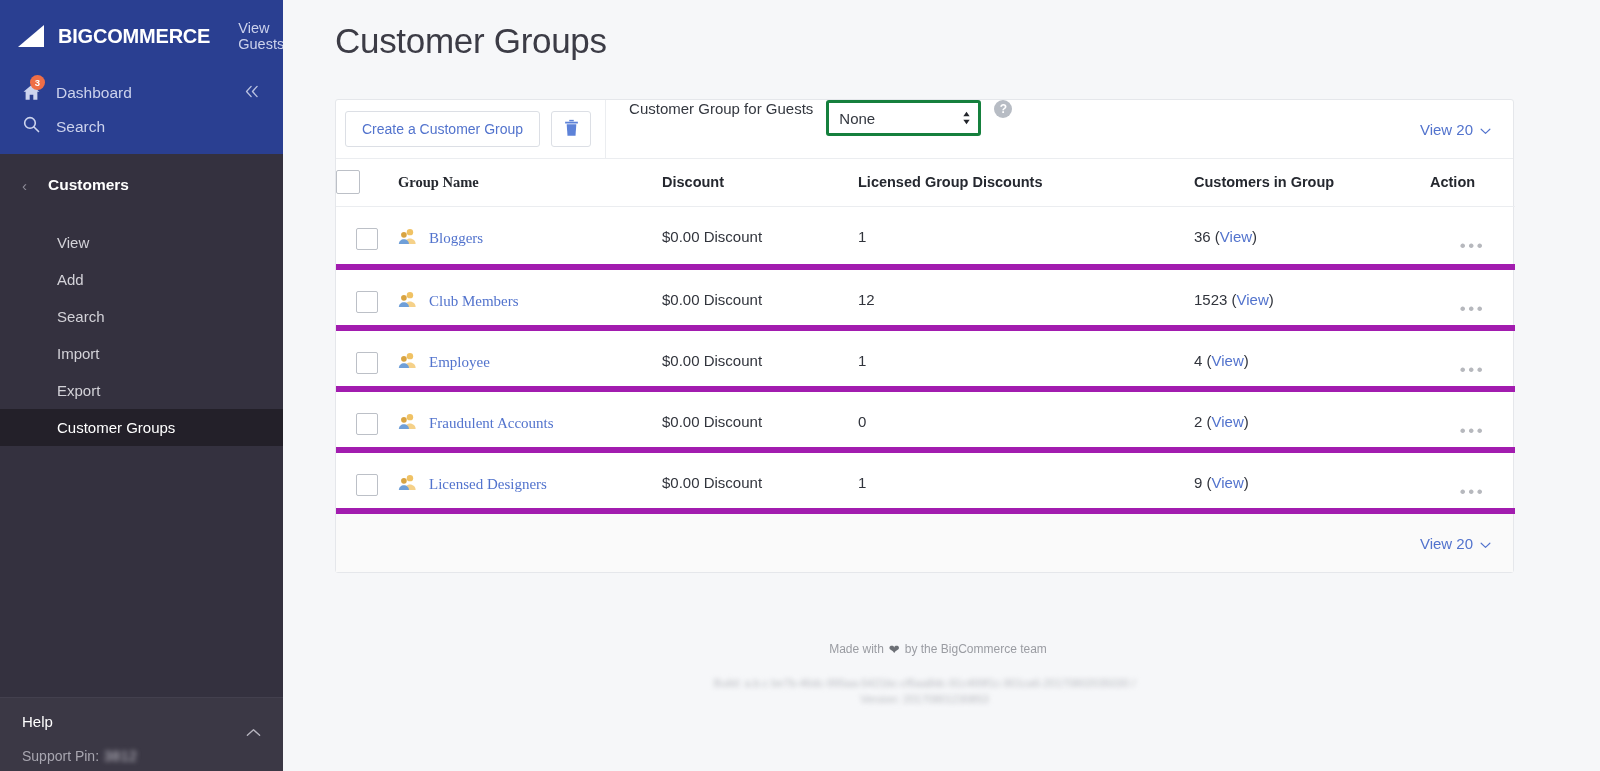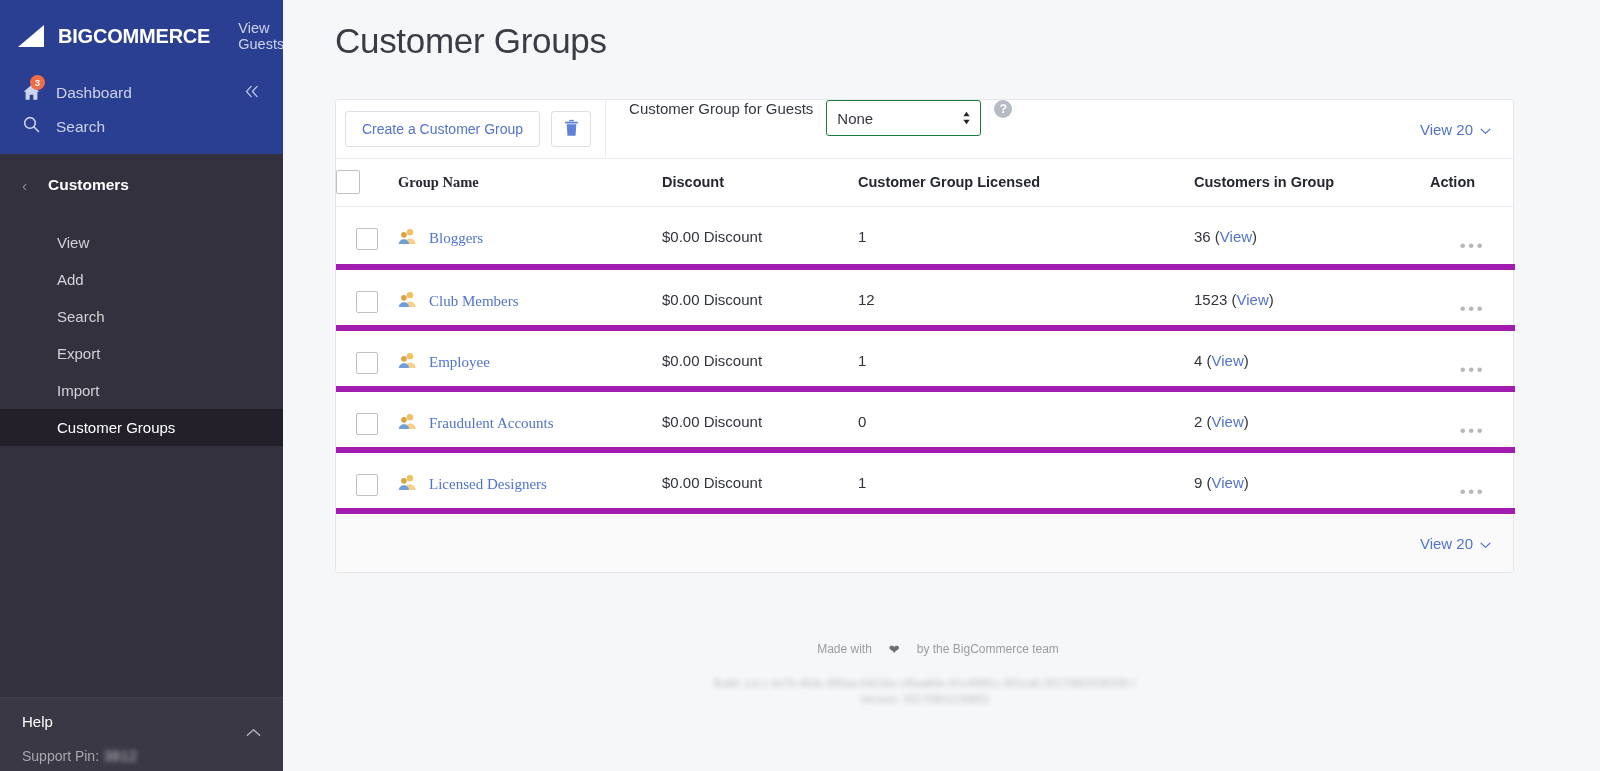--- a/index.html
+++ b/index.html
@@ -260,21 +260,21 @@
   .guest-label { font-size: 15px; color: #33373f; white-space: nowrap; }
 
   .select-wrap {
     position: relative;
     width: 155px;
     height: 36px;
   }
   .select-wrap select {
     width: 100%;
     height: 100%;
-    border: 1px solid #15803d;
+    border: 3px solid #15803d;
     border-radius: 3px;
     background: #fff;
     font-family: inherit;
     font-size: 15px;
     color: #33373f;
     padding: 0 28px 0 10px;
     -webkit-appearance: none;
     appearance: none;
     cursor: pointer;
   }
@@ -388,21 +388,21 @@
   .page-footer {
     margin-top: 66px;
     text-align: center;
     width: 1179px;
     margin-left: 52px;
   }
   .made-with {
     font-size: 12px;
     color: #9a9ca2;
     display: inline-flex;
-    gap: 17px;
+    gap: 5px;
     margin-left: 27px;
   }
   .heart { color: #6d7076; font-size: 13px; }
   .build-line {
     margin-top: 19px;
     font-size: 11px;
     color: #b9bbc0;
     line-height: 1.45;
     filter: blur(2.4px);
     user-select: none;
@@ -475,24 +475,24 @@
         <div class="nav-item">
           <span>View</span>
         </div>
         <div class="nav-item">
           <span>Add</span>
         </div>
         <div class="nav-item">
           <span>Search</span>
         </div>
         <div class="nav-item">
+          <span>Import</span>
+        </div>
+        <div class="nav-item">
           <span>Export</span>
-        </div>
-        <div class="nav-item">
-          <span>Import</span>
         </div>
         <div class="nav-item active">
           <span>Customer Groups</span>
         </div>
       </nav>
     </div>
 
     <div class="sidebar-bottom">
       <div class="help-title">Help</div>
       <div class="help-pin">
@@ -556,21 +556,21 @@
       </div>
 
       <table class="grid">
         <thead>
           <tr>
             <th class="c-check">
               <span class="cbox"></span>
             </th>
             <th class="c-name">Group Name</th>
             <th class="c-disc">Discount</th>
-            <th class="c-cgd">Customer Group Licensed</th>
+            <th class="c-cgd">Licensed Group Discounts</th>
             <th class="c-cust">Customers in Group</th>
             <th class="c-act">Action</th>
           </tr>
         </thead>
         <tbody>
 
           <tr class="row">
             <td class="c-check">
               <span class="cbox"></span>
             </td>

